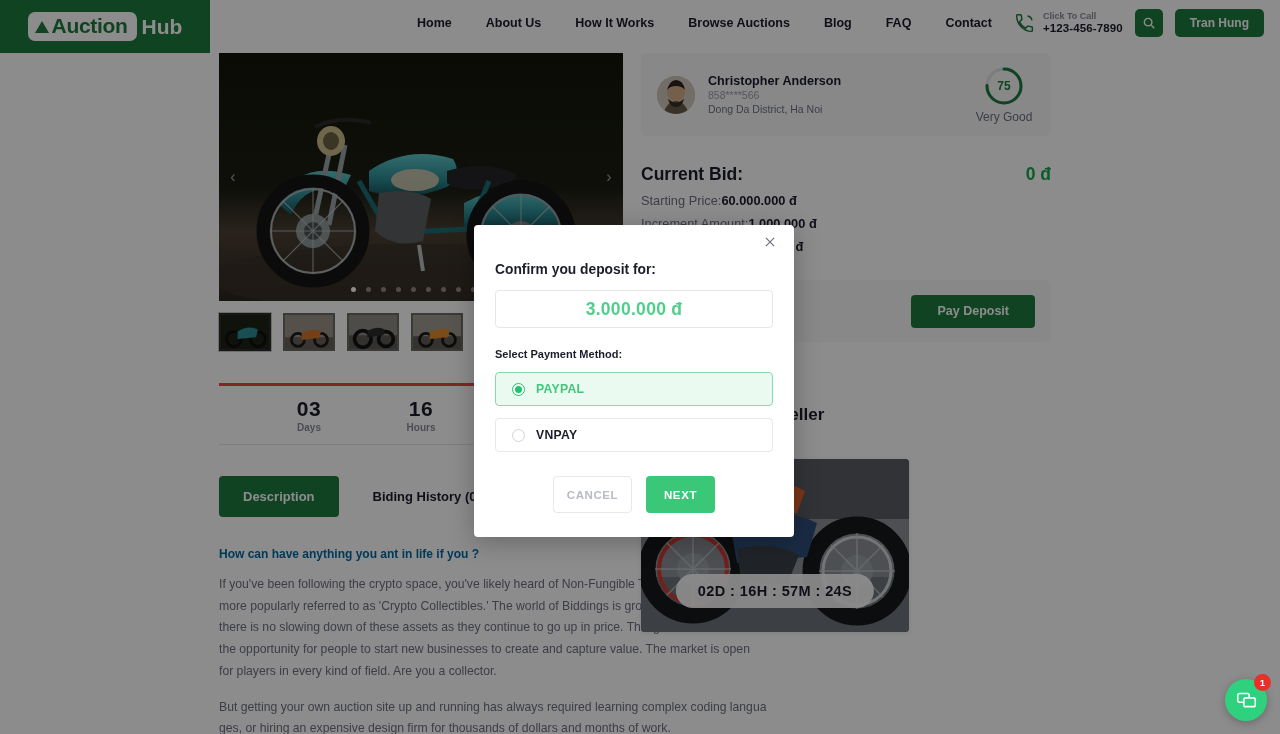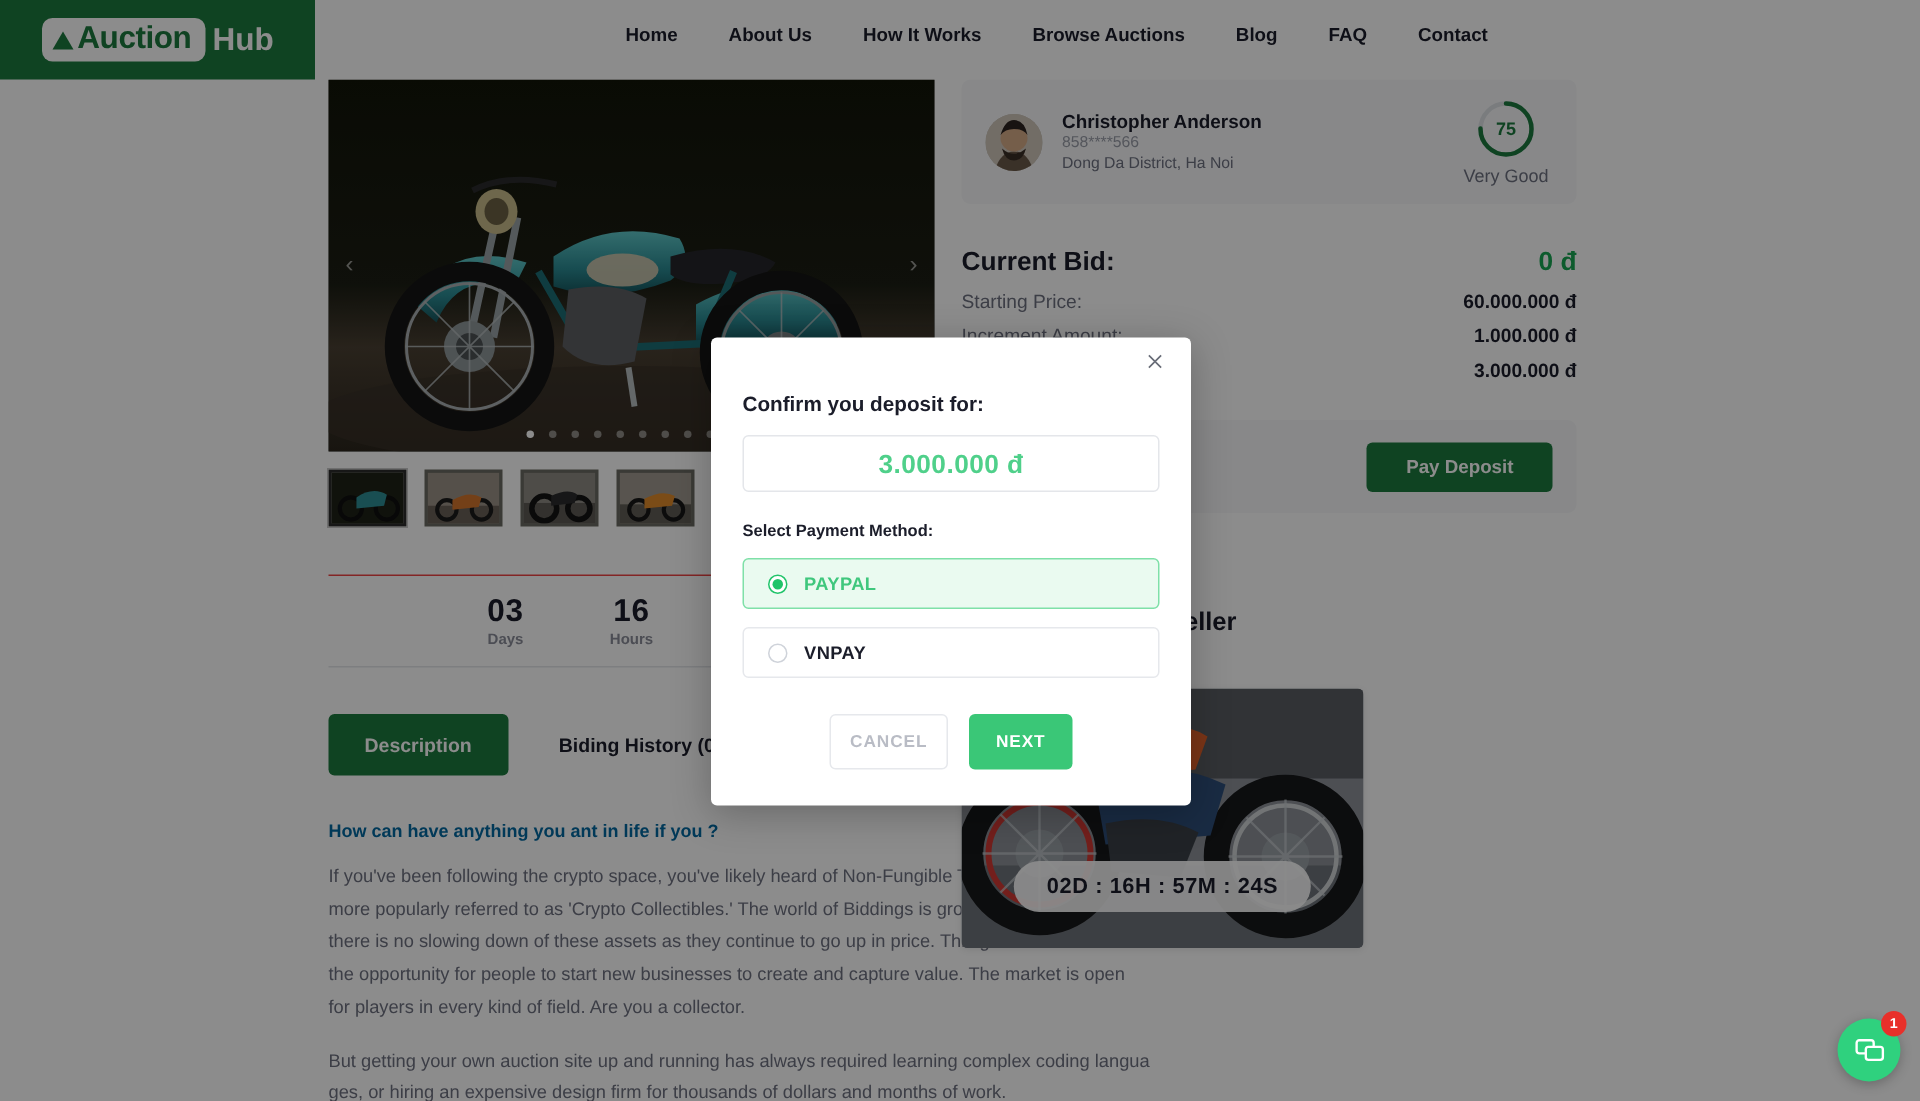--- a/index.html
+++ b/index.html
@@ -113,22 +113,22 @@
 
   .thumbs { display: flex; gap: 12px; margin-top: 12px; }
   .thumb {
     width: 52px; height: 38px; border: 2px solid transparent;
     overflow: hidden; position: relative; cursor: pointer; background:#6b6b63;
   }
   .thumb.active { border-color: #2b2b2b; outline: 1px solid #c9c9c9; }
 
   .countdown {
     margin-top: 32px;
-    border-top: 1px solid #ef4444; border-bottom: 1px solid #e4e6ea;
-    height: 62px; display: flex; align-items: center; justify-content: center; gap: 28px;
+    border-top: 3px solid #ef4444; border-bottom: 1px solid #e4e6ea;
+    height: 62px; display: flex; align-items: center; justify-content: center; gap: 56px;
   }
   .cd-unit { text-align: center; width: 56px; }
   .cd-num { font-size: 21px; font-weight: bold; color: #1b1d2a; letter-spacing: 0.5px; }
   .cd-lab { font-size: 10px; color: #8a8d99; font-weight: 600; margin-top: 1px; }
 
   .tabs { display: flex; gap: 10px; margin-top: 31px; }
   .tab {
     font-size: 13px; font-weight: bold; padding: 13px 24px;
     border-radius: 4px; cursor: pointer; color: #1b1d2a; background: transparent;
     border: none; font-family: "Liberation Sans", sans-serif;
@@ -162,21 +162,21 @@
   }
   .rating-lab { font-size: 12px; color: #6e7180; margin-top: 3px; }
 
   .bid-row-main {
     display: flex; justify-content: space-between; align-items: baseline;
     margin-top: 28px;
   }
   .bid-label-main { font-size: 17.5px; font-weight: bold; color: #1b1d2a; }
   .bid-value-main { font-size: 17.5px; font-weight: bold; color: #18a652; }
   .bid-row {
-    display: flex; justify-content: space-between; align-items: baseline;
+    display: flex; align-items: baseline;
     margin-top: 8px;
   }
   .bid-lab { font-size: 12.8px; color: #6e7180; }
   .bid-val { font-size: 12.8px; color: #1b1d2a; font-weight: bold; }
 
   .deposit-bar {
     margin-top: 26px; background: #f7f8fa; border-radius: 6px;
     height: 62px; display: flex; align-items: center; justify-content: space-between;
     padding: 0 16px;
   }
@@ -287,20 +287,39 @@
     <nav class="nav">
       <a href="#">Home</a>
       <a href="#">About Us</a>
       <a href="#">How It Works</a>
       <a href="#">Browse Auctions</a>
       <a href="#">Blog</a>
       <a href="#">FAQ</a>
       <a href="#">Contact</a>
     </nav>
 
+    <div class="header-right">
+      <div class="phone">
+        <svg class="phone-icon" viewBox="0 0 24 24" fill="none" stroke="#1d7a3e" stroke-width="1.7">
+          <path d="M6.6 10.8c1.4 2.8 3.8 5.2 6.6 6.6l2.2-2.2c.3-.3.7-.4 1-.2 1.1.4 2.3.6 3.6.6.6 0 1 .4 1 1V20c0 .6-.4 1-1 1C11.1 21 3 12.9 3 2.9c0-.6.4-1 1-1h3.4c.6 0 1 .4 1 1 0 1.2.2 2.4.6 3.6.1.3 0 .7-.2 1l-2.2 2.3z"></path>
+          <path d="M15.5 3.5a6 6 0 0 1 5 5"></path>
+        </svg>
+        <div class="phone-txt">
+          <div class="phone-label">Click To Call</div>
+          <div class="phone-num">+123-456-7890</div>
+        </div>
+      </div>
+      <button class="search-btn">
+        <svg width="14" height="14" viewBox="0 0 24 24" fill="none" stroke="#ffffff" stroke-width="2.4">
+          <circle cx="10.5" cy="10.5" r="6.5"></circle>
+            <path d="M16 16l5 5"></path>
+        </svg>
+      </button>
+      <button class="user-btn">Tran Hung</button>
+    </div>
   </div>
 
   <div class="content">
 
     <div class="left-col">
 
       <div class="gallery">
         <svg class="moto-scene" viewBox="0 0 404 248" preserveAspectRatio="none">
           <defs>
             <linearGradient id="bgGrad" x1="0" y1="0" x2="0" y2="1">

